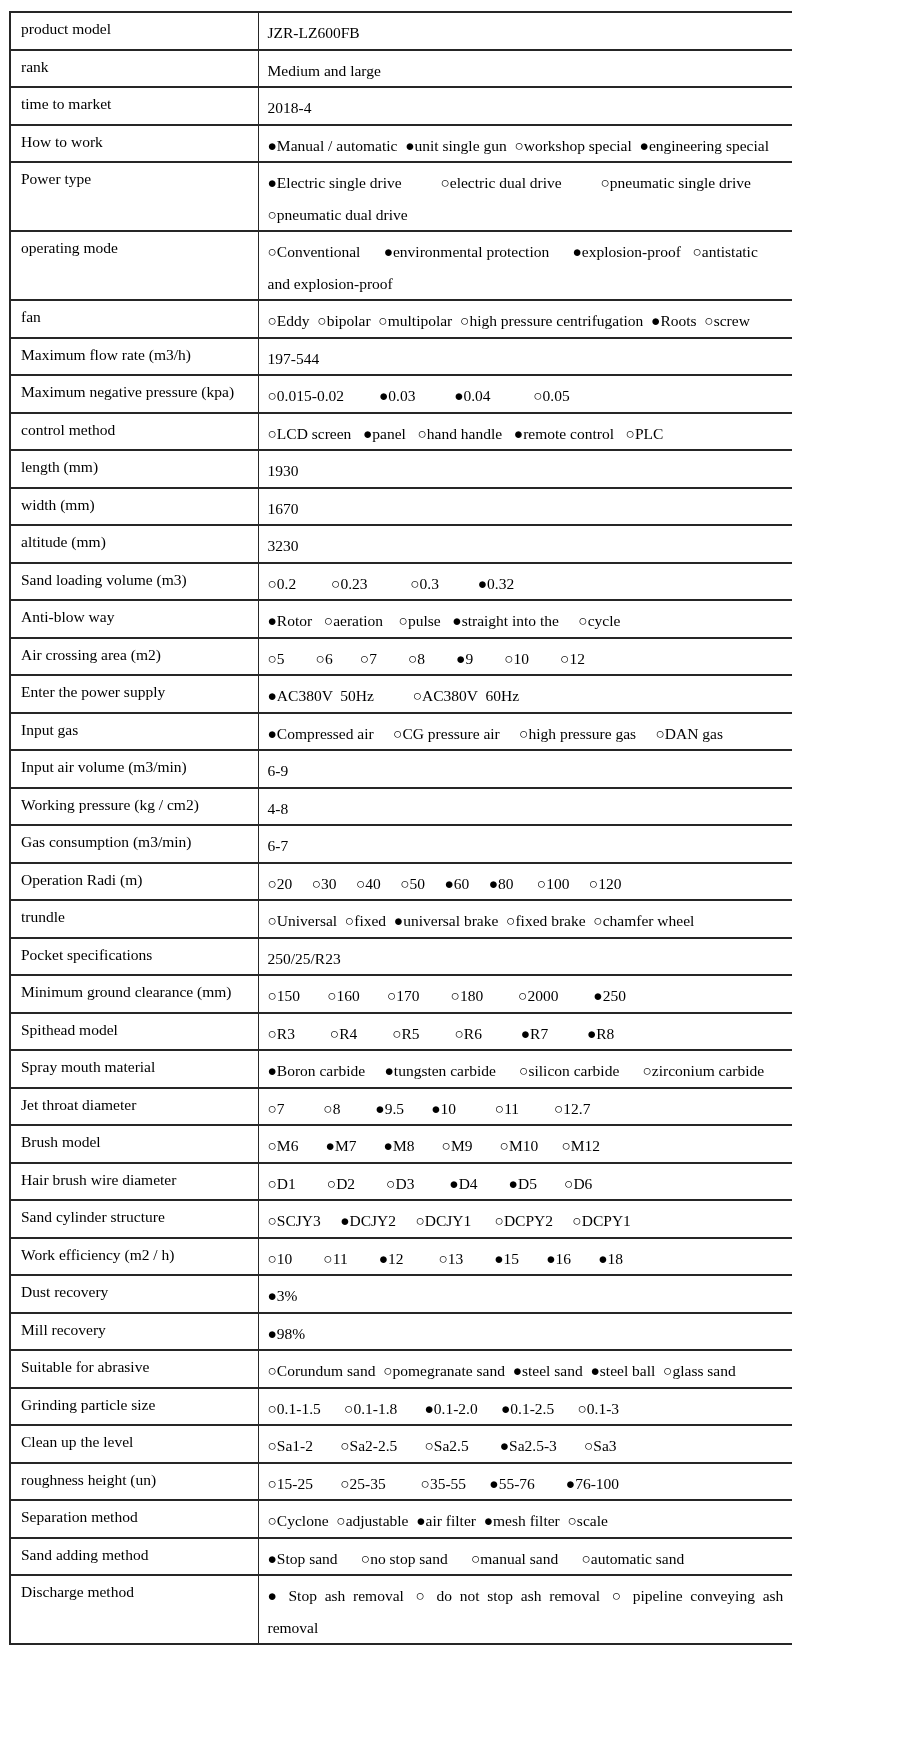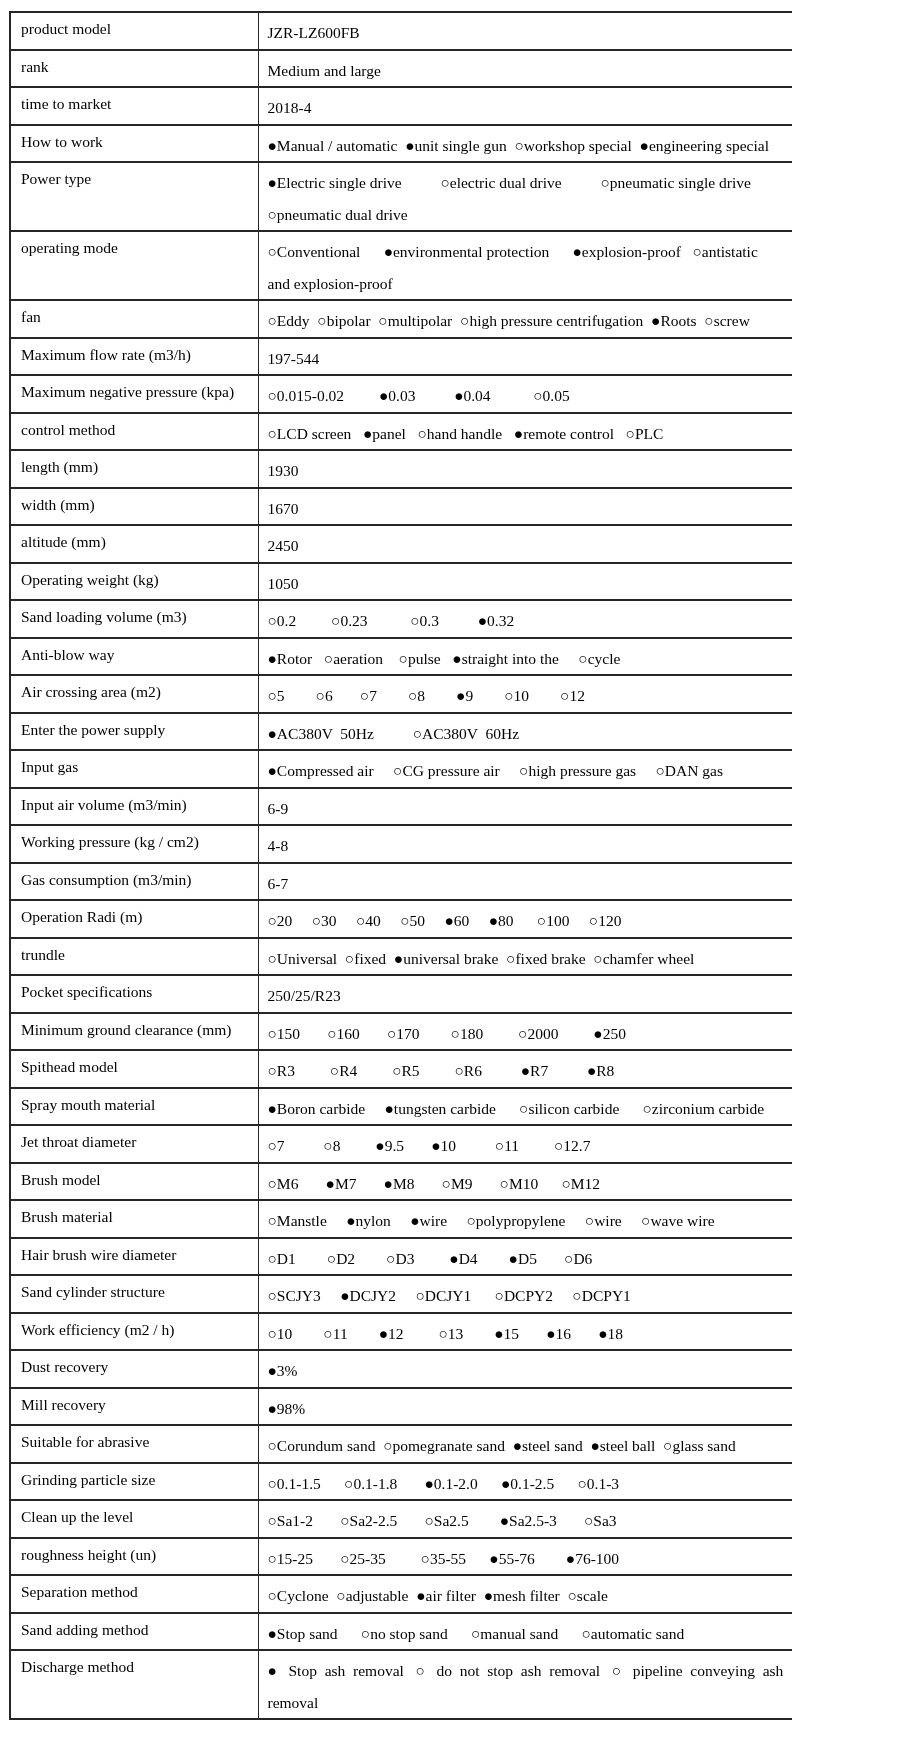--- a/index.html
+++ b/index.html
@@ -101,25 +101,21 @@
         <tr>
           <td class="label-cell">length (mm)</td>
           <td class="value-cell">1930</td>
         </tr>
         <tr>
           <td class="label-cell">width (mm)</td>
           <td class="value-cell">1670</td>
         </tr>
         <tr>
           <td class="label-cell">altitude (mm)</td>
-          <td class="value-cell">2450</td>
-        </tr>
-        <tr>
-          <td class="label-cell">Operating weight (kg)</td>
-          <td class="value-cell">1050</td>
+          <td class="value-cell">3230</td>
         </tr>
         <tr>
           <td class="label-cell">Sand loading volume (m3)</td>
           <td class="value-cell">○0.2         ○0.23           ○0.3          ●0.32</td>
         </tr>
         <tr>
           <td class="label-cell">Anti-blow way</td>
           <td class="value-cell">●Rotor   ○aeration    ○pulse   ●straight into the     ○cycle</td>
         </tr>
         <tr>
@@ -170,24 +166,20 @@
           <td class="label-cell">Spray mouth material</td>
           <td class="value-cell">●Boron carbide     ●tungsten carbide      ○silicon carbide      ○zirconium carbide</td>
         </tr>
         <tr>
           <td class="label-cell">Jet throat diameter</td>
           <td class="value-cell">○7          ○8         ●9.5       ●10          ○11         ○12.7</td>
         </tr>
         <tr>
           <td class="label-cell">Brush model</td>
           <td class="value-cell">○M6       ●M7       ●M8       ○M9       ○M10      ○M12</td>
-        </tr>
-        <tr>
-          <td class="label-cell">Brush material</td>
-          <td class="value-cell">○Manstle     ●nylon     ●wire     ○polypropylene     ○wire     ○wave wire</td>
         </tr>
         <tr>
           <td class="label-cell">Hair brush wire diameter</td>
           <td class="value-cell">○D1        ○D2        ○D3         ●D4        ●D5       ○D6</td>
         </tr>
         <tr>
           <td class="label-cell">Sand cylinder structure</td>
           <td class="value-cell">○SCJY3     ●DCJY2     ○DCJY1      ○DCPY2     ○DCPY1</td>
         </tr>
         <tr>

